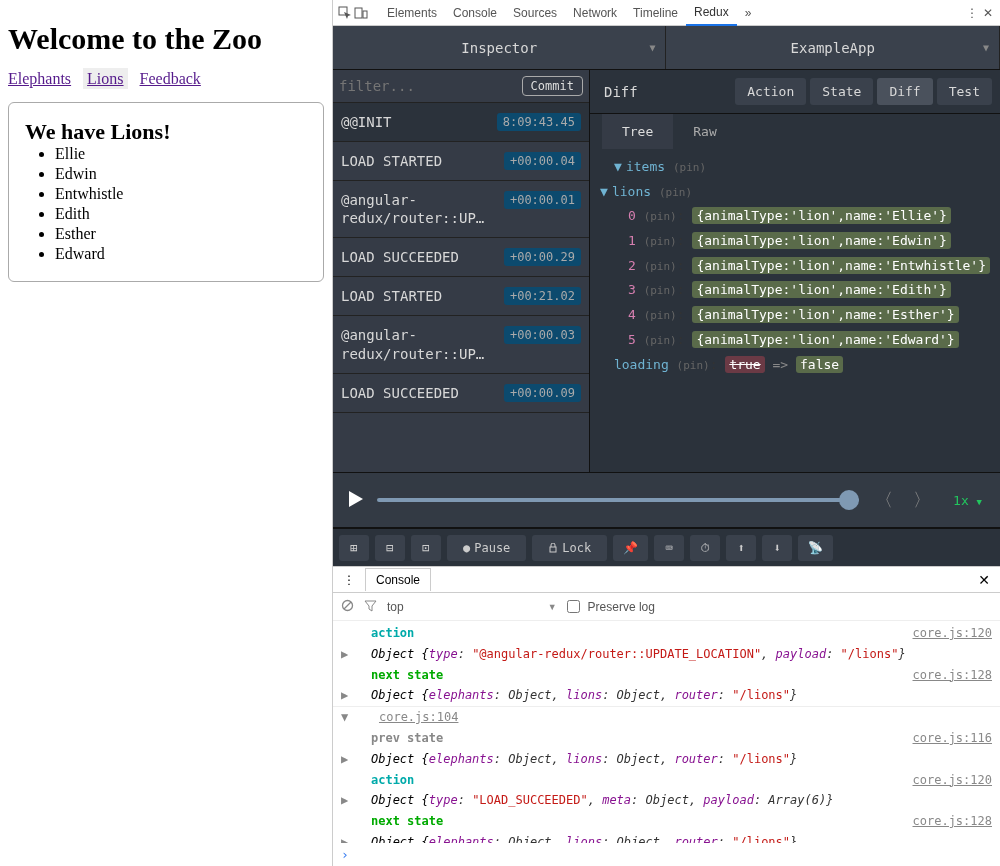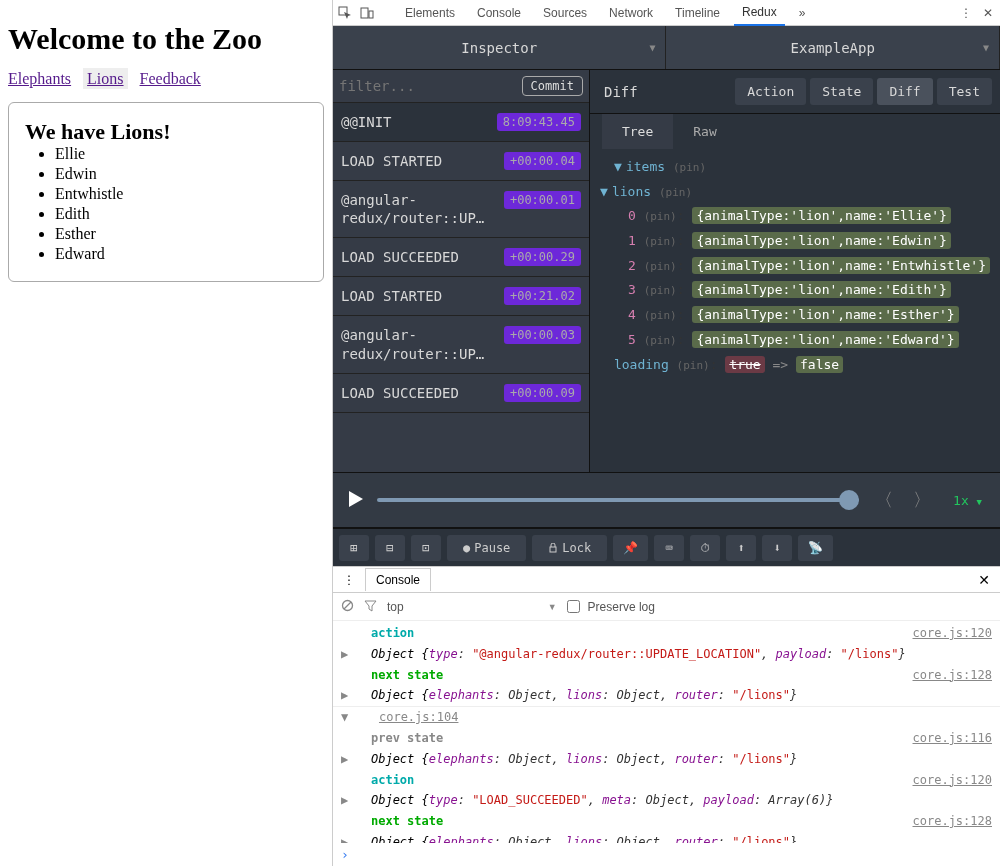--- a/index.html
+++ b/index.html
@@ -13,21 +13,21 @@
 .nav a { color: #0000EE; text-decoration: underline; margin-right: 8px; cursor: pointer; }
 .nav a.visited { color: #551A8B; }
 .nav a.active { background: #eee; padding: 2px 4px; }
 .card { border: 1px solid #aaa; border-radius: 6px; padding: 16px; font-family: "Times New Roman", serif; }
 .card h2 { font-size: 22px; font-weight: bold; }
 .card ul { list-style: disc; padding-left: 30px; font-size: 16px; }
 .card li { margin-bottom: 2px; }
 
 
 .devtools { flex: 1; display: flex; flex-direction: column; background: #fff; border-left: 1px solid #ccc; }
-.dt-tabs { height: 26px; display: flex; align-items: center; border-bottom: 1px solid #ccc; font-size: 12px; color: #555; padding: 0 4px; gap: 6px; }
+.dt-tabs { height: 26px; display: flex; align-items: center; border-bottom: 1px solid #ccc; font-size: 12px; color: #555; padding: 0 4px; }
 .dt-tabs .spacer { width: 10px; }
 .dt-tabs .tab { padding: 5px 8px; cursor: pointer; }
 .dt-tabs .tab.active { border-bottom: 2px solid #1a73e8; color: #333; }
 .dt-tabs .ico { width: 16px; height: 16px; cursor: pointer; display: inline-flex; align-items: center; justify-content: center; }
 
 
 .redux { display: flex; flex-direction: column; background: #2b323b; color: #d8d8d8; flex: 1; min-height: 0; }
 .rx-top { display: flex; height: 44px; border-bottom: 1px solid #111; }
 .rx-toptab { flex: 1; display: flex; align-items: center; justify-content: center; background: #3a414c; border-right: 1px solid #222; position: relative; cursor: pointer; font-size: 14px; }
 .rx-toptab .chev { position: absolute; right: 10px; color: #888; font-size: 10px; }
@@ -36,21 +36,21 @@
 .rx-left { width: 257px; border-right: 1px solid #111; display: flex; flex-direction: column; background: #353b46; }
 .rx-filter { display: flex; align-items: center; padding: 6px; border-bottom: 1px solid #222; }
 .rx-filter input { flex: 1; background: transparent; border: none; color: #888; font-family: inherit; font-size: 14px; outline: none; }
 .rx-commit { border: 1px solid #aaa; border-radius: 4px; padding: 2px 8px; font-size: 12px; cursor: pointer; color: #ddd; }
 .rx-actions { flex: 1; overflow: hidden; }
 .rx-action { padding: 10px 8px; border-bottom: 1px solid #222; display: flex; align-items: center; justify-content: space-between; cursor: pointer; font-size: 14px; }
 .rx-action.sel { background: #2b323b; }
 .rx-action .name { color: #d8d8d8; white-space: nowrap; overflow: hidden; text-overflow: ellipsis; max-width: 140px; }
 .rx-action.multi { align-items: flex-start; }
 .rx-action.multi .name { white-space: normal; max-width: 150px; line-height: 1.3; }
-.rx-action .time { background: #6d28d9; padding: 2px 6px; border-radius: 3px; font-size: 12px; color: #aaa; white-space: nowrap; }
+.rx-action .time { background: #0c4a6e; padding: 2px 6px; border-radius: 3px; font-size: 12px; color: #aaa; white-space: nowrap; }
 
 .rx-right { flex: 1; display: flex; flex-direction: column; background: #2b323b; min-width: 0; }
 .rx-tabs2 { display: flex; align-items: center; padding: 8px; border-bottom: 1px solid #111; gap: 4px; }
 .rx-tabs2 .lbl { flex: 1; font-size: 14px; padding-left: 6px; }
 .rx-btn { background: #3a414c; padding: 6px 12px; border-radius: 3px; font-size: 13px; cursor: pointer; }
 .rx-btn.active { background: #4a515c; }
 .rx-subtabs { display: flex; padding: 0 0 0 12px; }
 .rx-subtabs .sub { padding: 10px 20px; font-size: 13px; cursor: pointer; color: #aaa; }
 .rx-subtabs .sub.active { background: #353b46; color: #ddd; }
 .rx-tree { flex: 1; padding: 6px 10px; font-size: 13px; line-height: 1.9; overflow: auto; }

